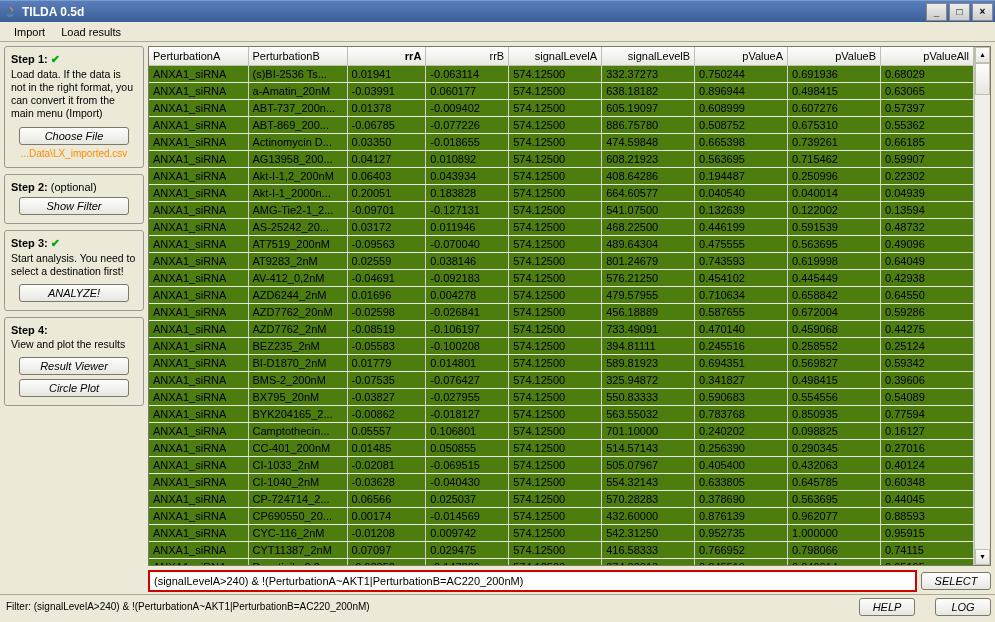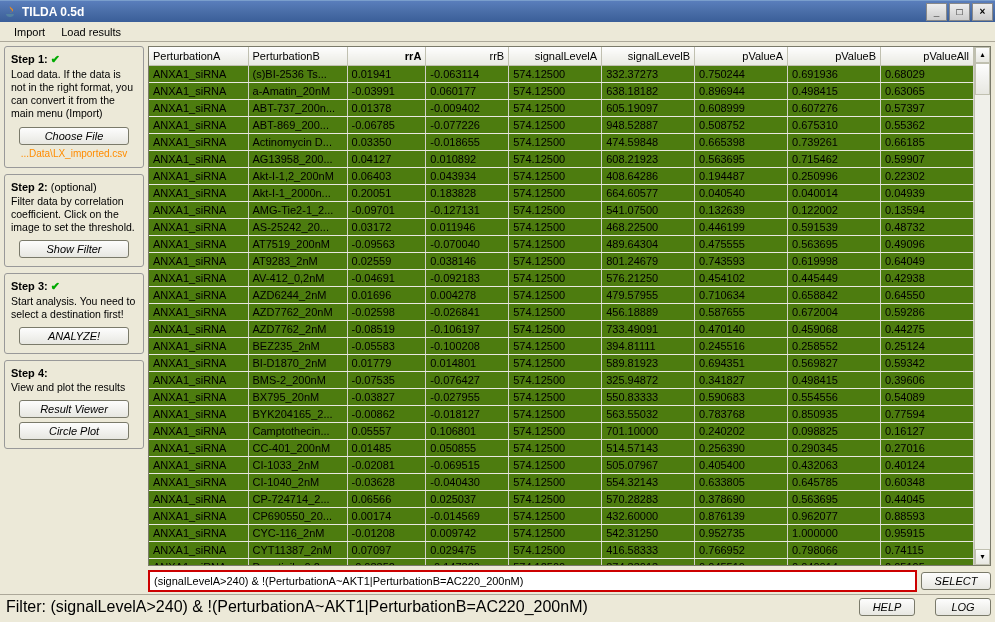--- a/index.html
+++ b/index.html
@@ -168,21 +168,21 @@
 }
 
 .statusbar {
   height: 24px;
   display: flex;
   align-items: center;
   padding: 0 4px;
   border-top: 1px solid #aca899;
   gap: 4px;
 }
-.status-text { flex: 1; font-size: 16px; padding-left: 2px; }
+.status-text { flex: 1; font-size: 10px; padding-left: 2px; }
 </style>
 </head>
 <body>
 
 <div class="titlebar">
   <span class="java-icon">
     <svg width="14" height="14" viewBox="0 0 14 14">
         <path d="M7 1c-1 3 2 3 2 5s-2 2-2 2 3-1 3-3-3-2-3-4z" fill="#f28b1c"></path>
         <path d="M3 9c0 2 2 3 4 3s4-1 4-3H3z" fill="#5382a1"></path>
       </svg>
@@ -211,21 +211,20 @@
       <div class="step-desc">Load data. If the data is not in the right format, you can convert it from the main menu (Import)</div>
       <div class="swing-btn">Choose File</div>
       <div class="file-label">...Data\LX_imported.csv</div>
     </div>
 
     <div class="step-box">
       <div class="step-title">
         <span>Step 2:</span>
         <span style="font-weight:normal">(optional)</span>
       </div>
-      <div class="step-desc">Filter data by correlation coefficient. Click on the image to set the threshold.</div>
       <div class="swing-btn">Show Filter</div>
     </div>
 
     <div class="step-box">
       <div class="step-title">
         <span>Step 3:</span>
         <span class="check">✔</span>
       </div>
       <div class="step-desc">Start analysis. You need to select a destination first!</div>
       <div class="swing-btn">ANALYZE!</div>
@@ -303,21 +302,21 @@
                 <td>0.608999</td>
                 <td>0.607276</td>
                 <td>0.57397</td>
               </tr>
               <tr>
                 <td>ANXA1_siRNA</td>
                 <td>ABT-869_200...</td>
                 <td>-0.06785</td>
                 <td>-0.077226</td>
                 <td>574.12500</td>
-                <td>948.52887</td>
+                <td>886.75780</td>
                 <td>0.508752</td>
                 <td>0.675310</td>
                 <td>0.55362</td>
               </tr>
               <tr>
                 <td>ANXA1_siRNA</td>
                 <td>Actinomycin D...</td>
                 <td>0.03350</td>
                 <td>-0.018655</td>
                 <td>574.12500</td>

